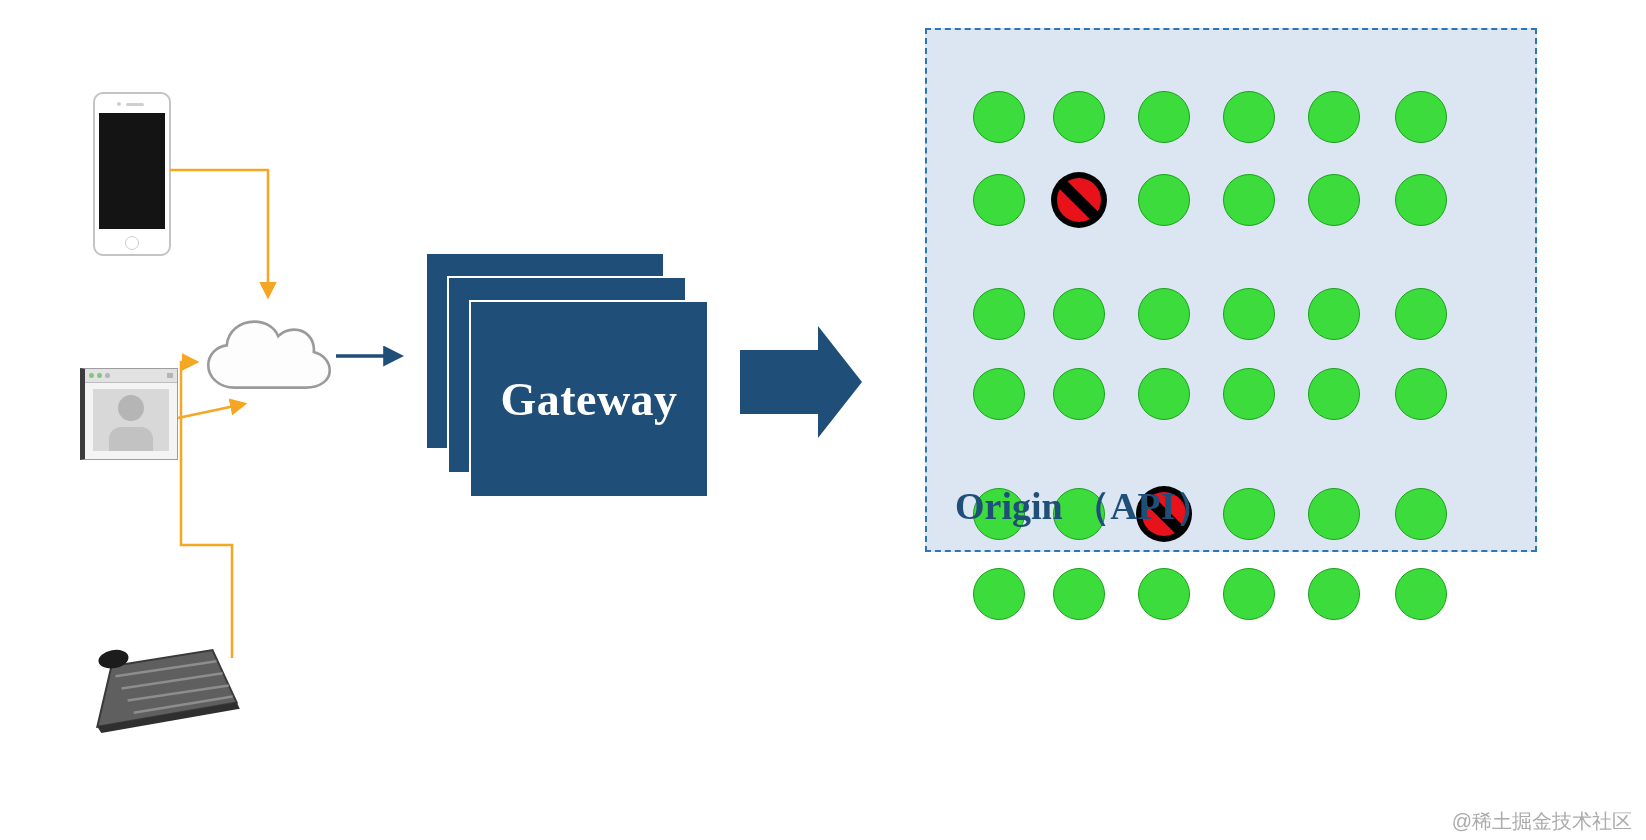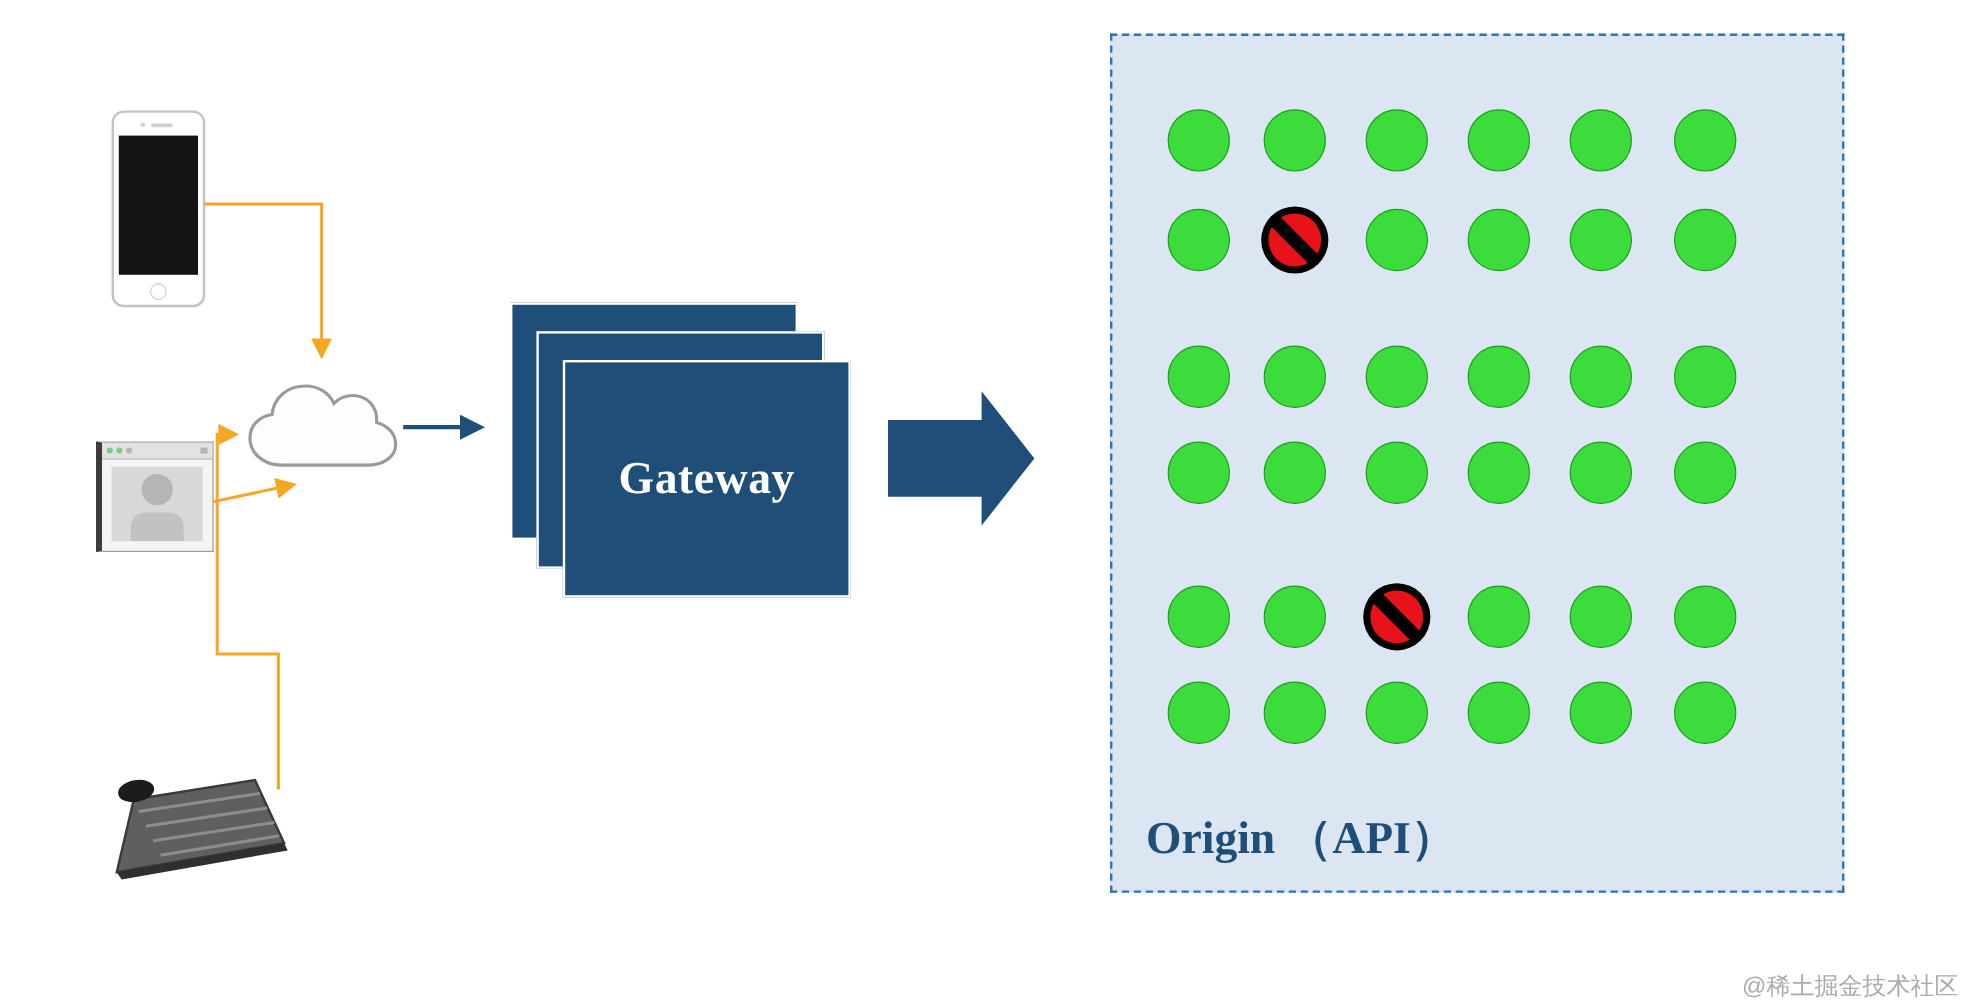--- a/index.html
+++ b/index.html
@@ -35,24 +35,24 @@
   .cloud{position:absolute;left:203px;top:310px;width:132px;height:84px;}
 
   
   .overlay{position:absolute;left:0;top:0;width:1646px;height:840px;pointer-events:none;}
 
   
   .gw{position:absolute;width:240px;height:198px;background:#1F4E79;border:2px solid #fff;box-sizing:border-box;}
   .gw-back{left:425px;top:252px;}
   .gw-mid{left:447px;top:276px;}
   .gw-front{left:469px;top:300px;display:flex;align-items:center;justify-content:center;}
-  .gw-label{color:#fff;font-size:38px;font-weight:bold;letter-spacing:.5px;}
+  .gw-label{color:#fff;font-size:46px;font-weight:bold;letter-spacing:.5px;}
 
   
-  .origin{position:absolute;left:925px;top:28px;width:612px;height:716px;background:#DCE6F2;
+  .origin{position:absolute;left:925px;top:28px;width:612px;height:524px;background:#DCE6F2;
           border:2px dashed #2E75B6;box-sizing:border-box;}
   .origin-grid{position:absolute;left:0;top:0;right:0;bottom:0;}
   .node{position:absolute;width:52px;height:52px;border-radius:50%;background:#3DDC3D;
         border:1.5px solid #17A317;box-sizing:border-box;}
   .node.blocked{width:56px;height:56px;background:#000;border:none;}
   .node.blocked::before{content:"";position:absolute;inset:6px;background:#E8121A;border-radius:50%;}
   .node.blocked::after{content:"";position:absolute;left:4px;right:4px;top:50%;height:11px;margin-top:-5.5px;
                        background:#000;transform:rotate(45deg);}
   .origin-label{position:absolute;left:28px;bottom:18px;color:#1F4E79;font-size:38px;font-weight:bold;}
 

